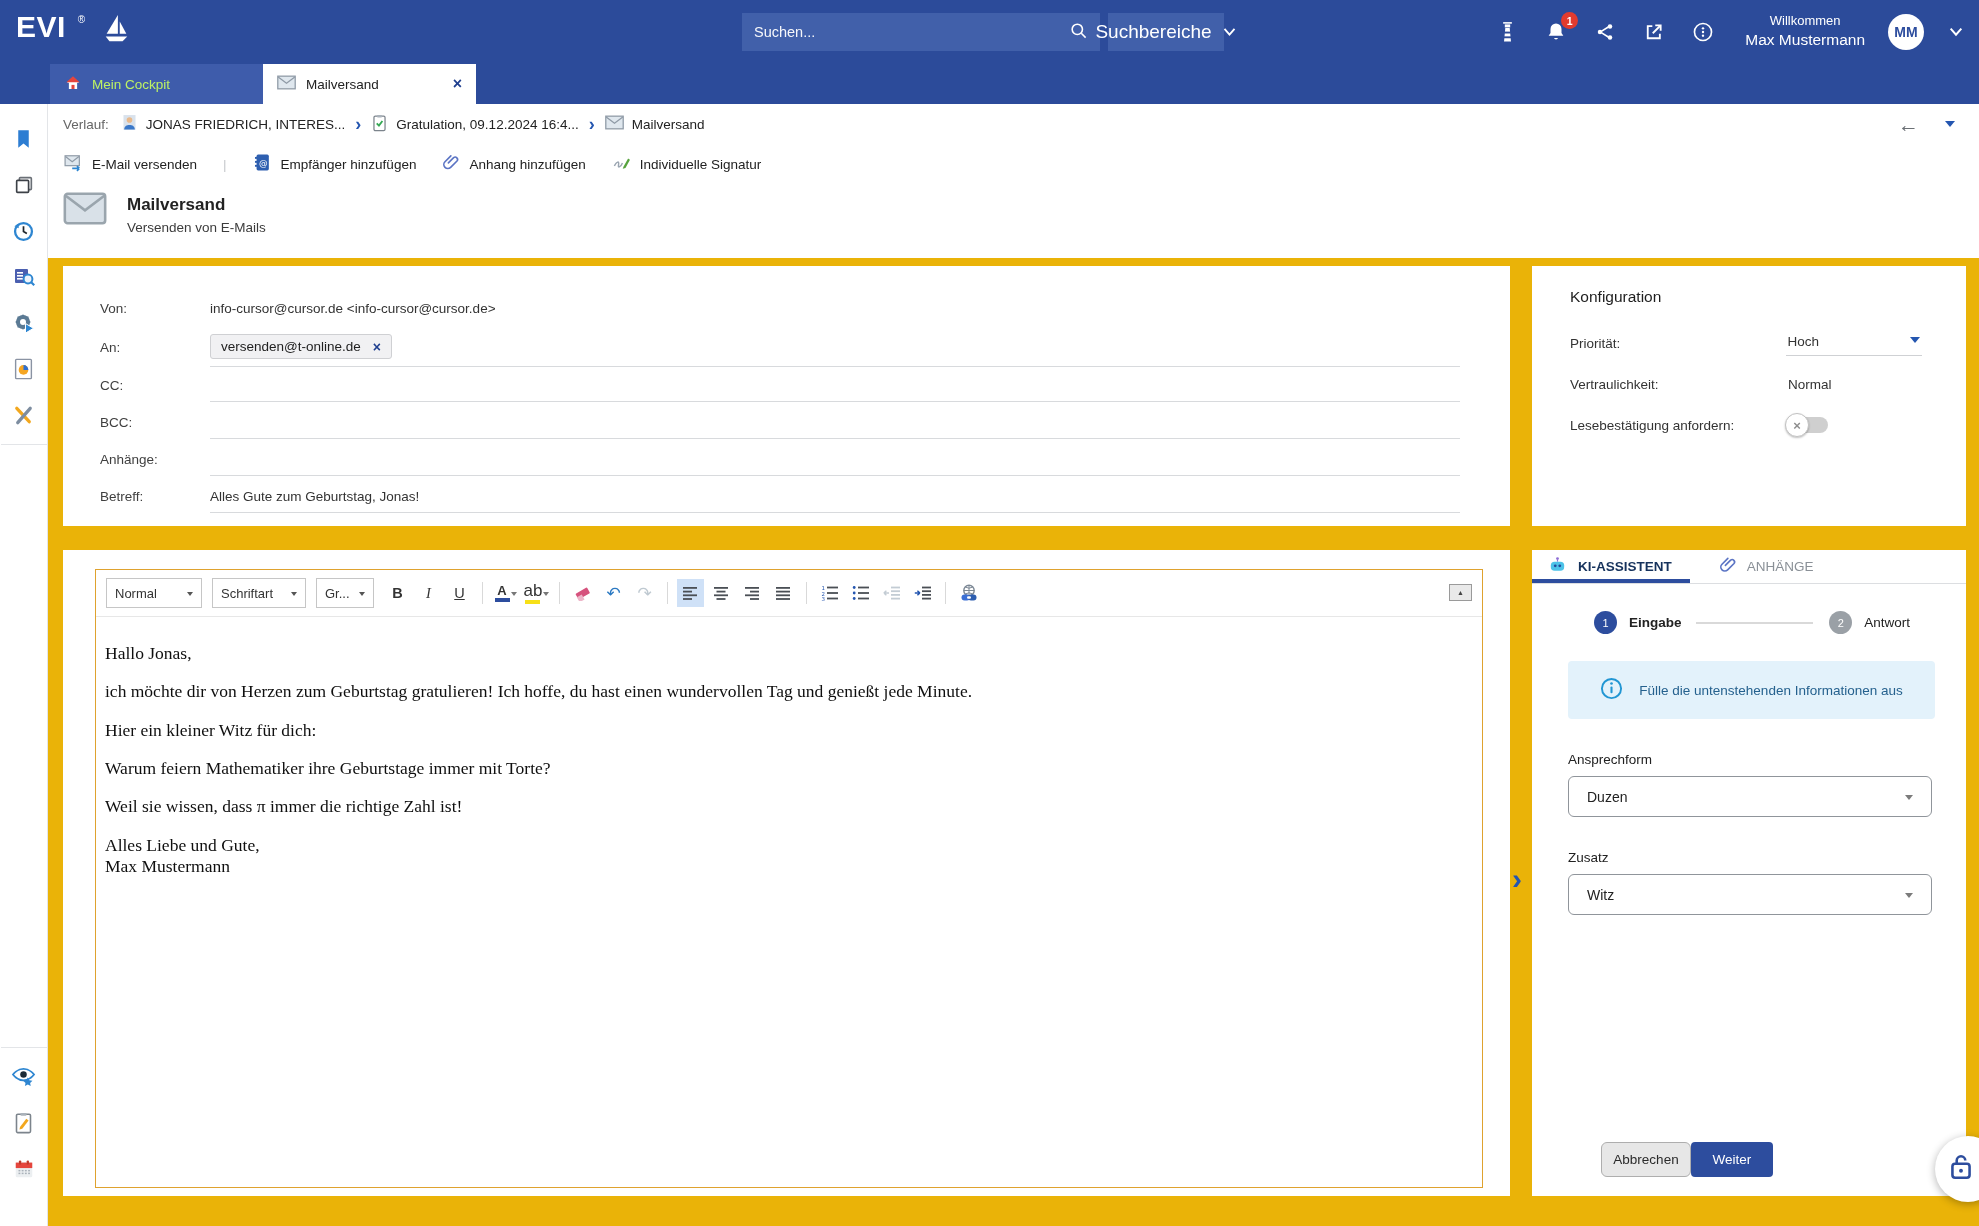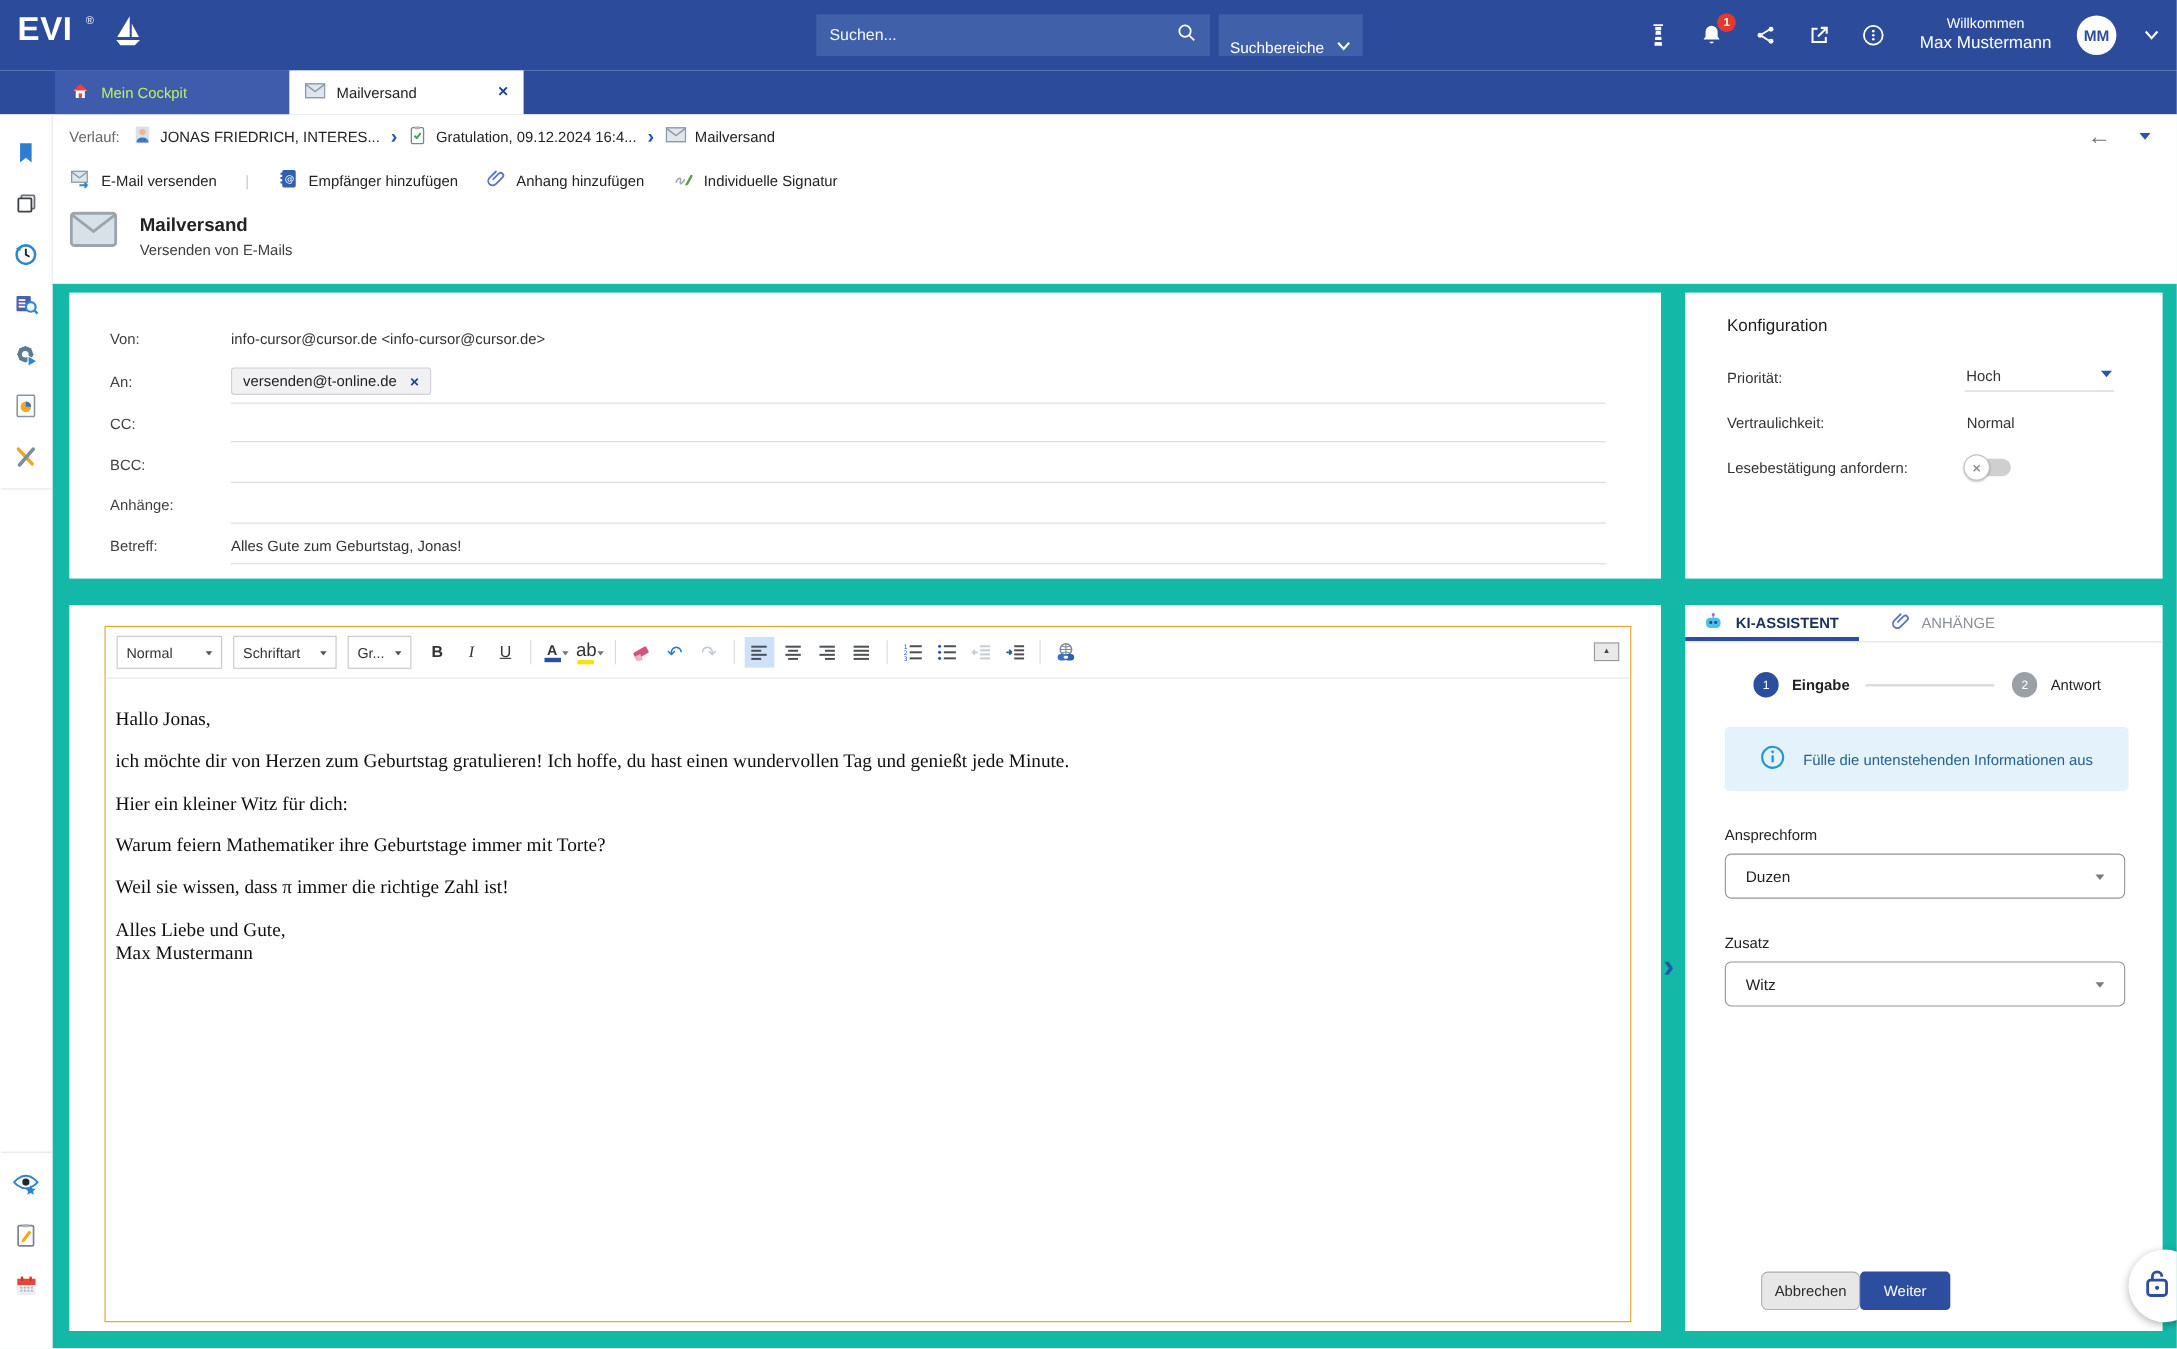--- a/index.html
+++ b/index.html
@@ -8,21 +8,21 @@
   .screen{position:relative;width:1979px;height:1226px;background:#eef0f2;overflow:hidden}
 
   
   .topbar{position:absolute;top:0;left:0;right:0;height:64px;background:#2c4b9a;color:#fff}
   .logo{position:absolute;left:16px;top:12px;display:flex;align-items:flex-start;gap:12px}
   .logo-text{font-size:30px;font-weight:bold;letter-spacing:.5px;line-height:1}
   .logo-sup{font-size:10px;margin-top:2px}
   .search-box{position:absolute;left:742px;top:13px;width:358px;height:38px;background:#4160aa;display:flex;align-items:center;padding:0 12px;gap:20px}
   .search-box input{flex:1;border:0;background:transparent;color:#fff;font-size:14.5px;outline:none;font-family:inherit}
   .search-box input::placeholder{color:#fff;opacity:.95}
-  .scope-box{position:absolute;left:1108px;top:13px;width:131px;height:38px;background:#4160aa;display:flex;align-items:flex-end;justify-content:center;gap:10px;font-size:14px;cursor:pointer}
+  .scope-box{position:absolute;left:1108px;top:13px;width:116px;height:38px;background:#4160aa;display:flex;align-items:center;justify-content:center;gap:10px;font-size:19px;cursor:pointer}
   .top-right{position:absolute;right:14px;top:0;height:64px;display:flex;align-items:center;gap:23px}
   .tico{position:relative;display:flex;align-items:center;justify-content:center;width:26px;height:26px;cursor:pointer}
   .badge{position:absolute;top:-7px;right:-9px;min-width:17px;height:17px;border-radius:9px;background:#e23b2e;color:#fff;font-size:10.5px;font-weight:bold;display:flex;align-items:center;justify-content:center;padding:0 3px}
   .welcome{text-align:center;line-height:1.3;margin-left:6px}
   .welcome .w1{font-size:13px}
   .welcome .w2{font-size:15.5px}
   .avatar{width:36px;height:36px;border-radius:50%;background:#fff;color:#2d4d9e;font-weight:bold;font-size:14px;display:flex;align-items:center;justify-content:center;cursor:pointer}
 
   
   .tabrow{position:absolute;top:64px;left:0;right:0;height:40px;background:#2c4b9a;display:flex;padding-left:50px}
@@ -50,21 +50,21 @@
 
   .cmdbar{height:40px;display:flex;align-items:center;padding-left:15px;font-size:13.5px;color:#222}
   .cmd{display:flex;align-items:center;gap:9px;margin-right:26px;cursor:pointer}
   .cmd-div{color:#c6c9cc;margin-right:26px}
 
   .pageheader{height:74px;display:flex;align-items:flex-start;gap:20px;padding:8px 0 0 15px}
   .ph-title{font-size:17px;font-weight:bold;color:#222;margin-top:3px}
   .ph-sub{font-size:13.5px;color:#3c3c3c;margin-top:5px}
 
   
-  .cards{position:absolute;top:154px;left:0;right:0;bottom:0;background:#14b8a6;padding:8px 13px 16px 15px;display:flex;gap:22px}
+  .cards{position:absolute;top:154px;left:0;right:0;bottom:0;background:#eab308;padding:8px 13px 30px 15px;display:flex;gap:22px}
   .col-left{flex:1;display:flex;flex-direction:column;gap:24px;min-width:0}
   .col-right{width:434px;display:flex;flex-direction:column;gap:24px}
   .card{background:#fff}
 
   
   .form-card{height:260px;padding:24px 50px 0 37px}
   .form-row{display:flex;align-items:center;min-height:37px}
   .form-label{width:110px;font-size:13.5px;color:#3f3f3f}
   .form-value{flex:1;font-size:13.5px;color:#333;padding:7px 0;border-bottom:1px solid #d8dadd;display:flex;align-items:center;min-height:33px;cursor:text}
   .form-row.no-line .form-value{border-bottom:none}

